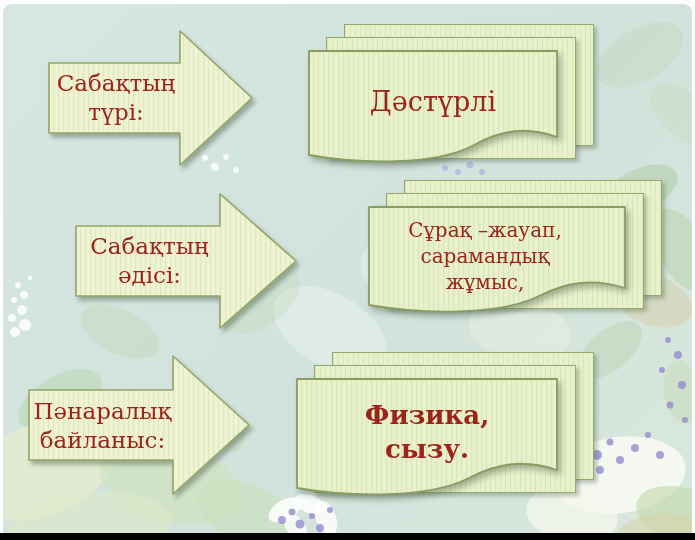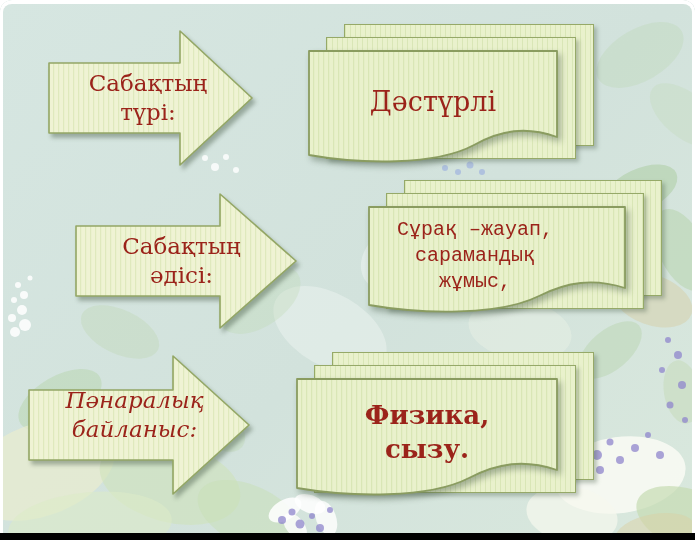--- a/index.html
+++ b/index.html
@@ -10,21 +10,21 @@
          background:linear-gradient(135deg,#d6e6e1 0%,#d2e2dc 55%,#d9e8dd 100%);}
   .bg{position:absolute;left:0;top:0;width:695px;height:533px;pointer-events:none;}
   .frame{position:absolute;left:0;top:0;right:0;height:533px;box-sizing:border-box;
          border:3px solid #ffffff;border-top-width:4px;border-bottom:none;
          border-radius:12px 12px 0 0;pointer-events:none;z-index:6;}
   .blackbar{position:absolute;left:0;bottom:0;width:695px;height:7px;background:#000;z-index:7;}
 
   .arrow{position:absolute;z-index:3;}
   .arrow svg{position:absolute;left:0;top:0;filter:drop-shadow(3px 4px 2px rgba(75,95,75,.45));}
   .arrow-label{position:absolute;display:flex;align-items:center;justify-content:center;
-        text-align:center;white-space:pre-line;color:#9b231a;line-height:1.28;z-index:2;margin-left:32px;}
+        text-align:center;white-space:pre-line;color:#9b231a;line-height:1.28;z-index:2;}
 
   .stack{position:absolute;z-index:2;}
   .card-back{position:absolute;box-sizing:border-box;border:1px solid #96a968;
         background:repeating-linear-gradient(90deg,#d9e6b6 0,#d9e6b6 1px,#e9f1cc 1px,#e9f1cc 5px);
         box-shadow:3px 3px 4px rgba(75,95,75,.35);}
   .card-front{position:absolute;}
   .card-front svg{position:absolute;left:0;top:0;filter:drop-shadow(3px 4px 3px rgba(75,95,75,.45));}
   .card-label{position:absolute;display:flex;align-items:center;justify-content:center;
         text-align:center;white-space:pre-line;color:#9b231a;line-height:1.3;z-index:2;}
 
@@ -177,37 +177,37 @@
       <div class="card-front" style="left:0;top:26px;width:258px;height:116px;">
         <svg width="258" height="116" viewBox="0 0 258 116" preserveAspectRatio="none">
           <defs>
             <pattern id="pc2" width="5" height="6" patternUnits="userSpaceOnUse">
               <rect width="5" height="6" fill="#e9f1cc"></rect>
                 <rect width="1.2" height="6" fill="#d9e6b6"></rect>
             </pattern>
           </defs>
           <path d="M1,1 H257 V82 C225,72 199,76 171,90 C131,110 53,108 1,99 Z" fill="url(#pc2)" stroke="#8a9c60" stroke-width="1.8" stroke-linejoin="round"></path>
         </svg>
-        <div class="card-label t-card2" style="left:4px;top:0;width:206px;height:100px;font-family:Liberation Mono, monospace;">Сұрақ –жауап,
+        <div class="card-label t-card2" style="left:14px;top:0;width:206px;height:100px;">Сұрақ –жауап,
 сарамандық
 жұмыс,</div>
       </div>
     </div>
 
     <div class="arrow" style="left:28px;top:355px;width:222px;height:140px;">
       <svg width="222" height="140" viewBox="0 0 222 140">
         <defs>
           <pattern id="pa3" width="5" height="6" patternUnits="userSpaceOnUse">
             <rect width="5" height="6" fill="#eff3d4"></rect>
               <rect width="1.2" height="6" fill="#dfe9bd"></rect>
           </pattern>
         </defs>
         <polygon points="1,35 145,35 145,1 221,70 145,139 145,105 1,105" fill="url(#pa3)" stroke="#94a765" stroke-width="1.6" stroke-linejoin="round"></polygon>
       </svg>
-      <div class="arrow-label t-arrow" style="left:2px;top:21px;width:145px;height:78px;font-style:italic;">Пәнаралық
+      <div class="arrow-label t-arrow" style="left:2px;top:32px;width:145px;height:78px;">Пәнаралық
 байланыс:</div>
     </div>
 
     <div class="stack" style="left:296px;top:352px;width:298px;height:158px;">
       <div class="card-back" style="left:36px;top:0;width:262px;height:128px;"></div>
       <div class="card-back" style="left:18px;top:13px;width:262px;height:128px;"></div>
       <div class="card-front" style="left:0;top:26px;width:262px;height:128px;">
         <svg width="262" height="128" viewBox="0 0 262 128" preserveAspectRatio="none">
           <defs>
             <pattern id="pc3" width="5" height="6" patternUnits="userSpaceOnUse">

